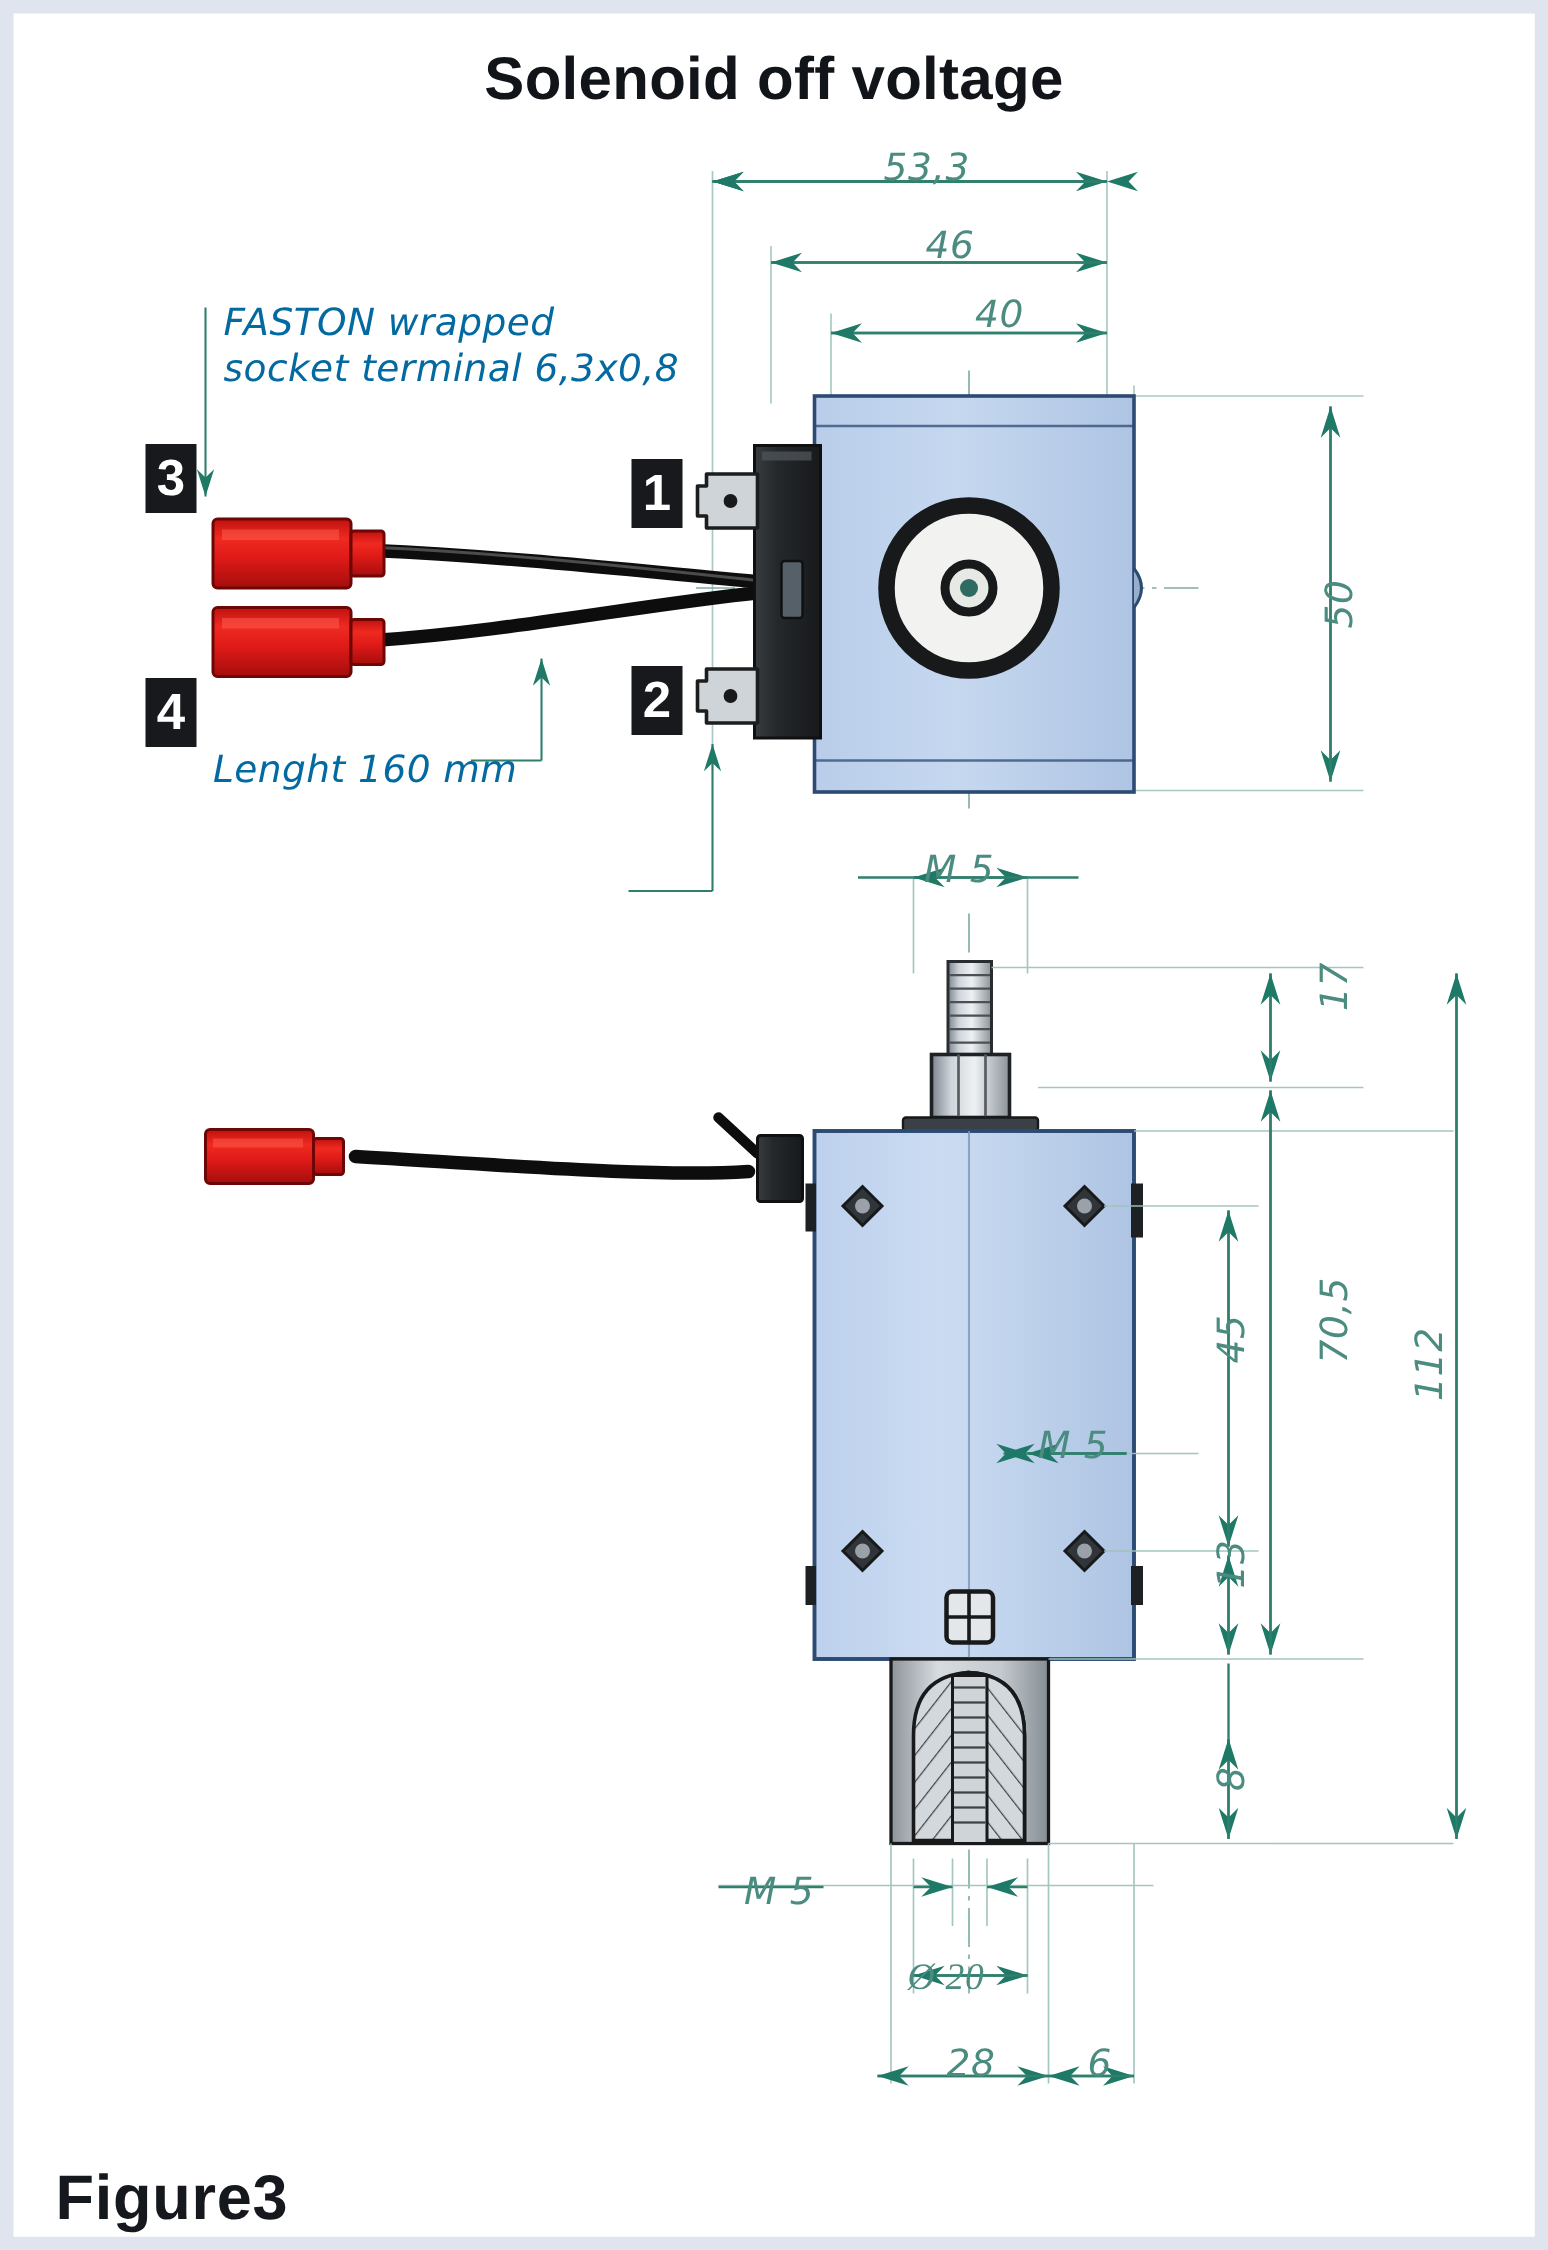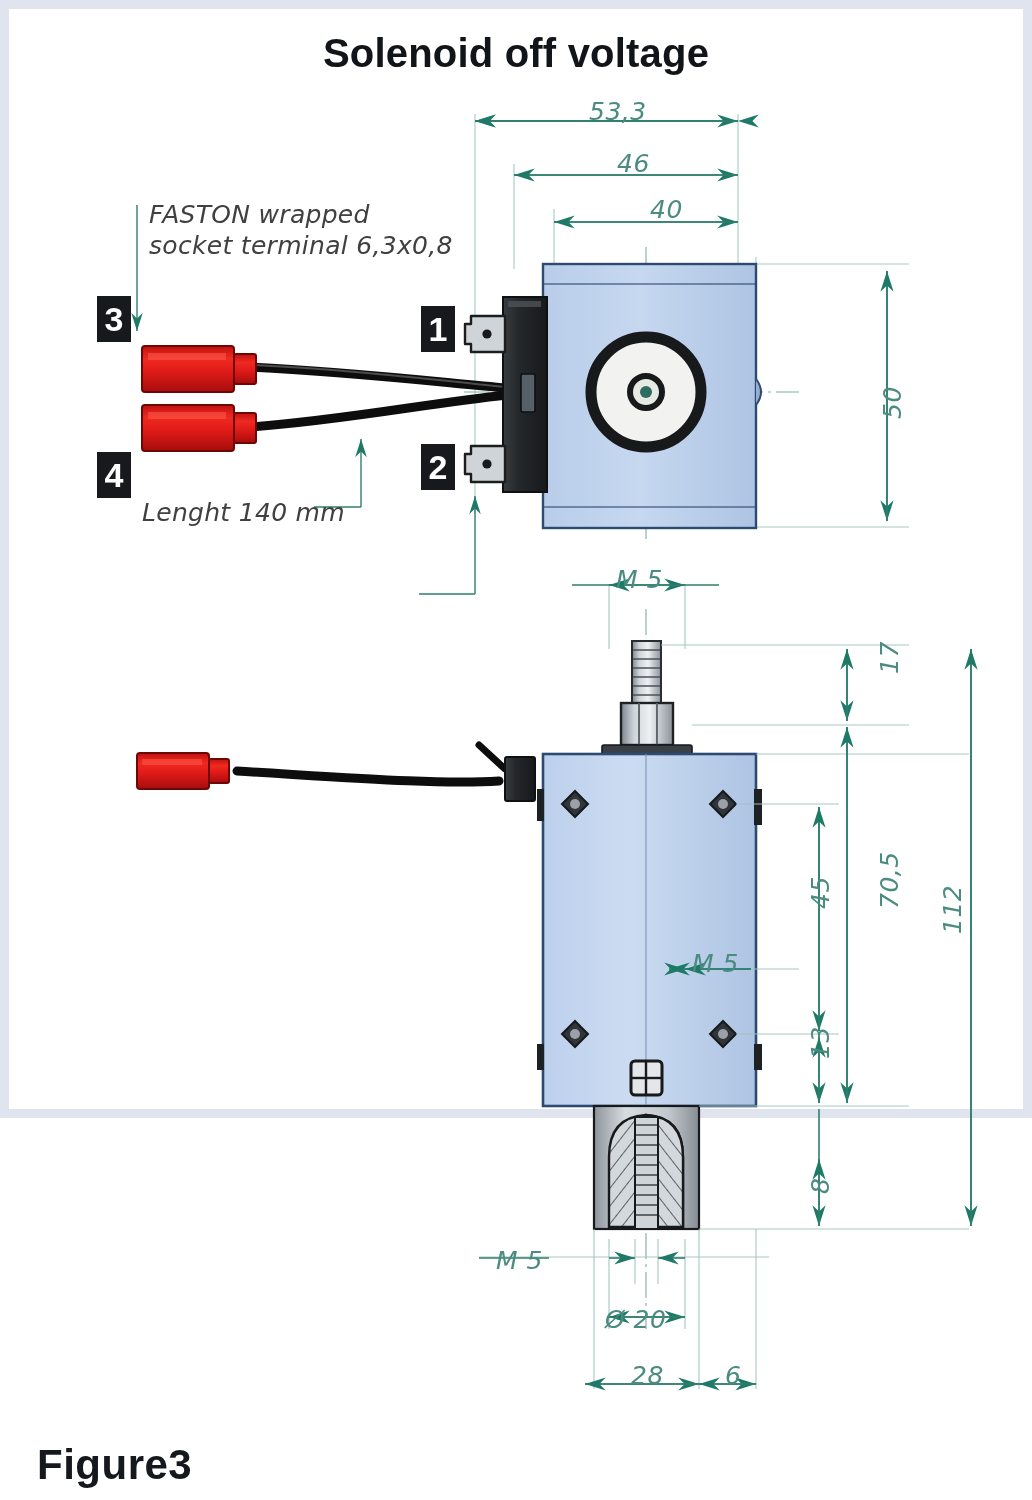--- a/index.html
+++ b/index.html
@@ -2,21 +2,21 @@
 <html><head>
 <meta charset="utf-8">
 <style>
   html,body{margin:0;padding:0;background:#ffffff;}
   body{
     width:1032px;height:1500px;position:relative;overflow:hidden;
     font-family:"Liberation Sans",sans-serif;
   }
   
   #page-frame{
-    position:absolute;left:0;top:0;width:1032px;height:1118px;
+    position:absolute;left:0;top:0;width:1032px;height:1500px;
     background:#dfe4ef;box-sizing:border-box;padding:9px;
   }
   #page-sheet{
     width:100%;height:100%;background:#ffffff;
     box-shadow:inset 0 0 0 1px #ffffff;position:relative;
   }
   
   #title{
     position:absolute;left:0;top:22px;width:100%;text-align:center;
     font-size:40px;font-weight:bold;color:#111418;letter-spacing:.2px;
@@ -25,21 +25,21 @@
   #caption{
     position:absolute;left:28px;top:1400px;
     font-size:42px;font-weight:bold;color:#15181d;letter-spacing:.5px;margin-top:32px;
   }
   
   #canvas{position:absolute;left:0;top:0;width:1014px;height:1482px;}
   #canvas svg{display:block;}
 
   
   .note{
-    position:absolute;color:#404040;font-style:italic;
+    position:absolute;color:#0369a1;font-style:italic;
     font-family:"DejaVu Sans",sans-serif;
     font-size:25px;line-height:31px;white-space:pre;font-weight:500;
     letter-spacing:.3px;
   }
   
   .dim{
     position:absolute;color:#4b8b80;font-style:italic;
     font-family:"DejaVu Sans",sans-serif;
     font-size:25px;white-space:nowrap;letter-spacing:.5px;
   }
@@ -342,21 +342,21 @@
           <line x1="690" y1="1375" x2="747" y2="1375" marker-end="url(#ar-r)"></line>
           <line x1="747" y1="1375" x2="690" y2="1375" marker-end="url(#ar-r)"></line>
         </g>
       </svg>
     </div>
 
     <div id="title">Solenoid off voltage</div>
 
     <div class="note" style="left:140px;top:190px;">FASTON wrapped
 socket terminal 6,3x0,8</div>
-    <div class="note" style="left:133px;top:488px;">Lenght 140 mm</div>
+    <div class="note" style="left:133px;top:488px;">Lenght 160 mm</div>
 
     <div class="badge" style="left:412px;top:297px;">1</div>
     <div class="badge" style="left:412px;top:435px;">2</div>
     <div class="badge" style="left:88px;top:287px;">3</div>
     <div class="badge" style="left:88px;top:443px;">4</div>
 
     <div class="dim" style="left:580px;top:88px;">53,3</div>
     <div class="dim" style="left:608px;top:140px;">46</div>
     <div class="dim" style="left:625px;top:186px;margin-left:16px;">40</div>
     <div class="dim v" style="left:869px;top:410px;transform:rotate(-90deg);">50</div>
@@ -364,20 +364,20 @@
     <div class="dim" style="left:607px;top:556px;">M 5</div>
     <div class="dim" style="left:683px;top:940px;">M 5</div>
     <div class="dim v" style="left:866px;top:665px;transform:rotate(-90deg);">17</div>
     <div class="dim v" style="left:797px;top:900px;transform:rotate(-90deg);">45</div>
     <div class="dim v" style="left:866px;top:900px;transform:rotate(-90deg);">70,5</div>
     <div class="dim v" style="left:929px;top:925px;transform:rotate(-90deg);">112</div>
     <div class="dim v" style="left:797px;top:1050px;transform:rotate(-90deg);">13</div>
     <div class="dim v" style="left:797px;top:1185px;transform:rotate(-90deg);">8</div>
 
     <div class="dim" style="left:487px;top:1237px;">M 5</div>
-    <div class="dim" style="left:596px;top:1296px;">Ø  20</div>
+    <div class="dim" style="left:596px;top:1296px;font-family:Liberation Serif, serif;">Ø  20</div>
     <div class="dim" style="left:622px;top:1352px;">28</div>
     <div class="dim" style="left:716px;top:1352px;">6</div>
 
     <div id="caption">Figure3</div>
 
   </div>
 </div>
 
 </body></html>

